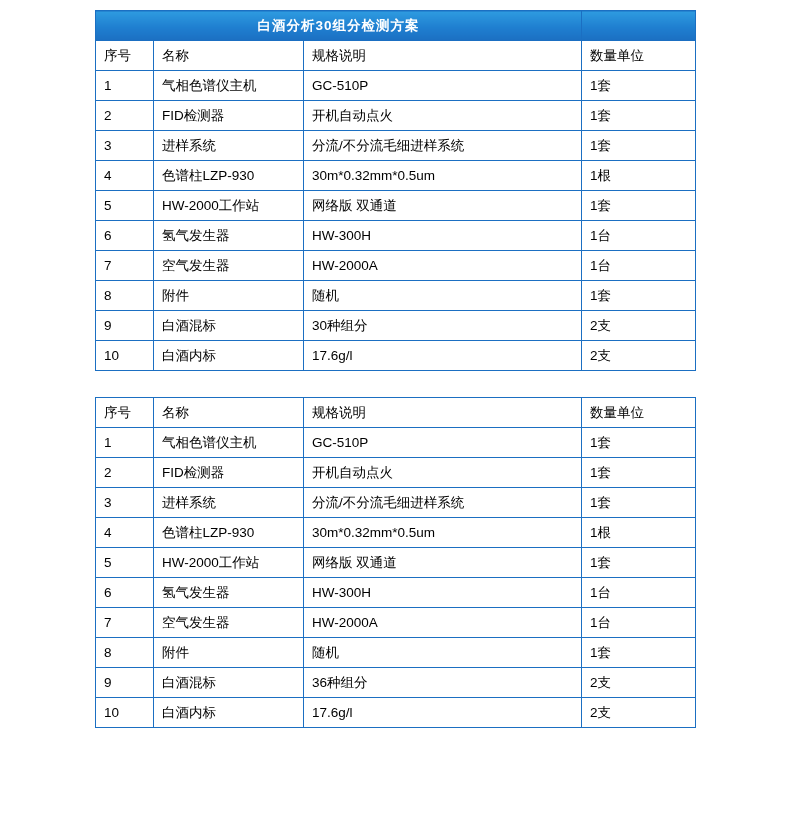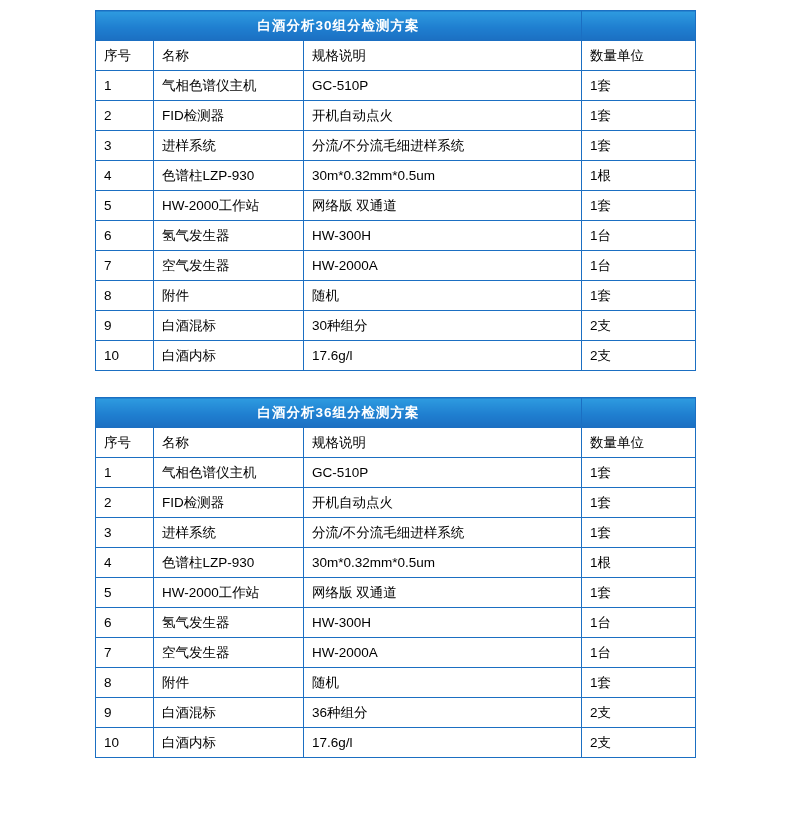--- a/index.html
+++ b/index.html
@@ -143,24 +143,20 @@
 
   <div class="table-block">
     <table class="spec-table">
       <colgroup>
         <col class="col-idx">
           <col class="col-name">
           <col class="col-spec">
           <col class="col-qty">
       </colgroup>
       <tbody>
-          <tr class="title-row">
-        <td colspan="3">白酒分析36组分检测方案</td>
-        <td class="title-tail"></td>
-      </tr>
       <tr>
         <td class="idx-cell">序号</td>
         <td>名称</td>
         <td>规格说明</td>
         <td>数量单位</td>
       </tr>
       <tr>
         <td class="idx-cell">1</td>
         <td>气相色谱仪主机</td>
         <td>GC-510P</td>

